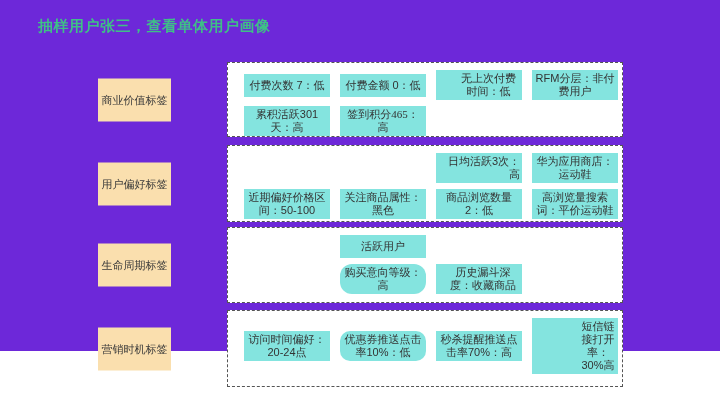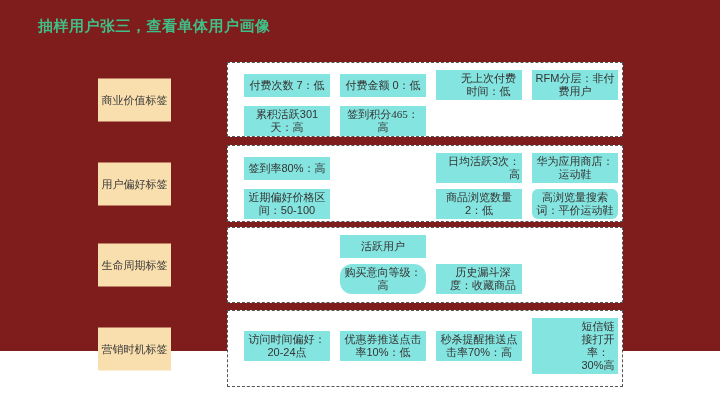--- a/index.html
+++ b/index.html
@@ -9,21 +9,21 @@
     --text-color: #333333;
     --box-border: #555555;
   }
   * { margin: 0; padding: 0; box-sizing: border-box; }
   html, body { width: 720px; height: 405px; background: #ffffff; overflow: hidden; }
   body { font-family: "Liberation Sans", "DejaVu Sans", sans-serif; }
   .canvas {
     position: relative;
     width: 720px;
     height: 351px;
-    background: #7f1d1d;
+    background: #6d28d9;
   }
   .title {
     position: absolute;
     left: 38px;
     top: 17px;
     font-size: 15px;
     font-weight: bold;
     letter-spacing: 0.5px;
     color: var(--title-color);
   }
@@ -97,46 +97,46 @@
           <div class="tag" style="grid-area: 2 / 1;">累积活跃301天：高</div>
           <div class="tag" style="grid-area: 2 / 2; font-family: Liberation Serif, serif;">签到积分465：高</div>
         </div>
     </div>
   </section>
 
   <section class="sec" style="top:145px;height:77px">
     <div class="side-label">用户偏好标签</div>
     <div class="dashed-box">
       <div class="tag-grid">
-          <div class="tag" style="grid-area: 1 / 1;">签到率80%：高</div>
           <div class="tag" style="grid-area: 1 / 3; text-align: right;">日均活跃3次：高</div>
           <div class="tag" style="grid-area: 1 / 4;">华为应用商店：运动鞋</div>
           <div class="tag" style="grid-area: 2 / 1;">近期偏好价格区间：50-100</div>
+          <div class="tag" style="grid-area: 2 / 2;">关注商品属性：黑色</div>
           <div class="tag" style="grid-area: 2 / 3;">商品浏览数量2：低</div>
-          <div class="tag" style="grid-area: 2 / 4; border-radius: 6px;">高浏览量搜索词：平价运动鞋</div>
+          <div class="tag" style="grid-area: 2 / 4;">高浏览量搜索词：平价运动鞋</div>
         </div>
     </div>
   </section>
 
   <section class="sec" style="top:227px;height:76px">
     <div class="side-label">生命周期标签</div>
     <div class="dashed-box">
       <div class="tag-grid">
           <div class="tag" style="grid-area: 1 / 2;">活跃用户</div>
           <div class="tag" style="grid-area: 2 / 2; border-radius: 12px;">购买意向等级：高</div>
           <div class="tag" style="grid-area: 2 / 3; padding-left: 10px;">历史漏斗深度：收藏商品</div>
         </div>
     </div>
   </section>
 
   <section class="sec" style="top:310px;height:77px">
     <div class="side-label">营销时机标签</div>
     <div class="dashed-box">
       <div class="tag-grid">
           <div class="tag" style="grid-area: 1 / 1;">访问时间偏好：20-24点</div>
-          <div class="tag" style="grid-area: 1 / 2;">优惠券推送点击率10%：低</div>
+          <div class="tag" style="grid-area: 1 / 2; border-radius: 10px;">优惠券推送点击率10%：低</div>
           <div class="tag" style="grid-area: 1 / 3;">秒杀提醒推送点击率70%：高</div>
           <div class="tag" style="grid-area: 1 / 4; padding-left: 48px;">短信链接打开率：30%高</div>
         </div>
     </div>
   </section>
 
 </div>
 
 </body></html>

